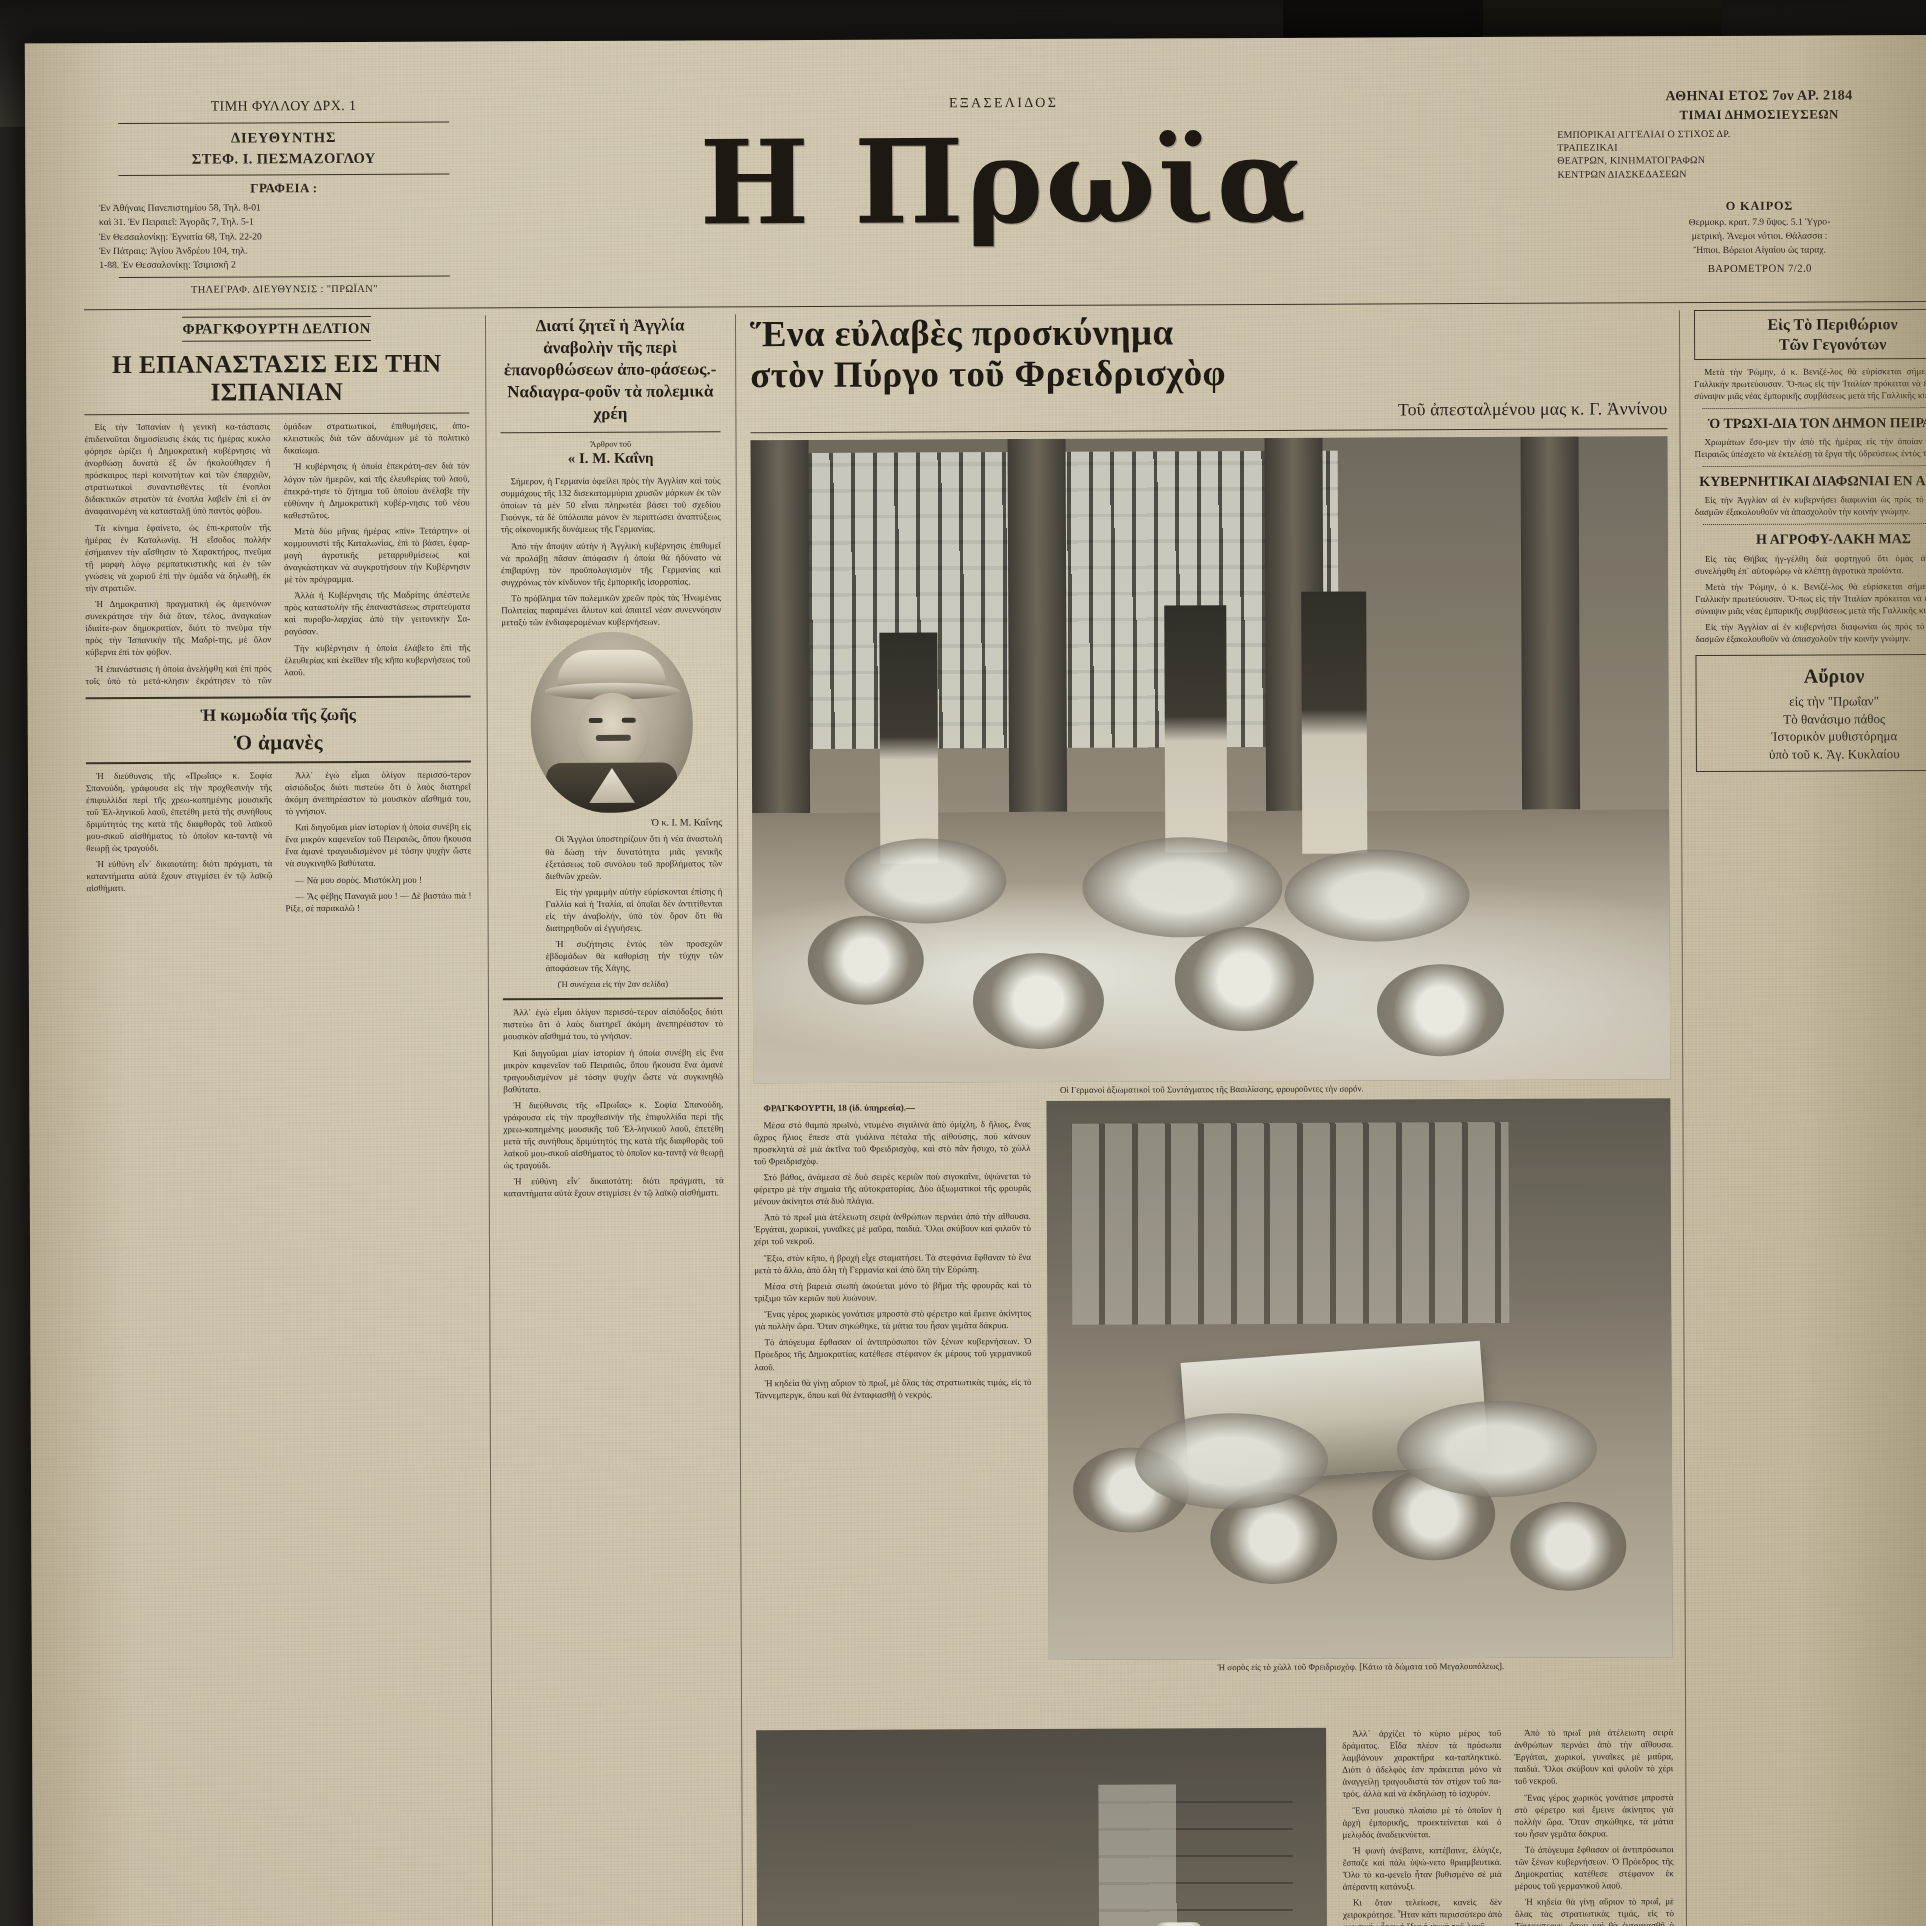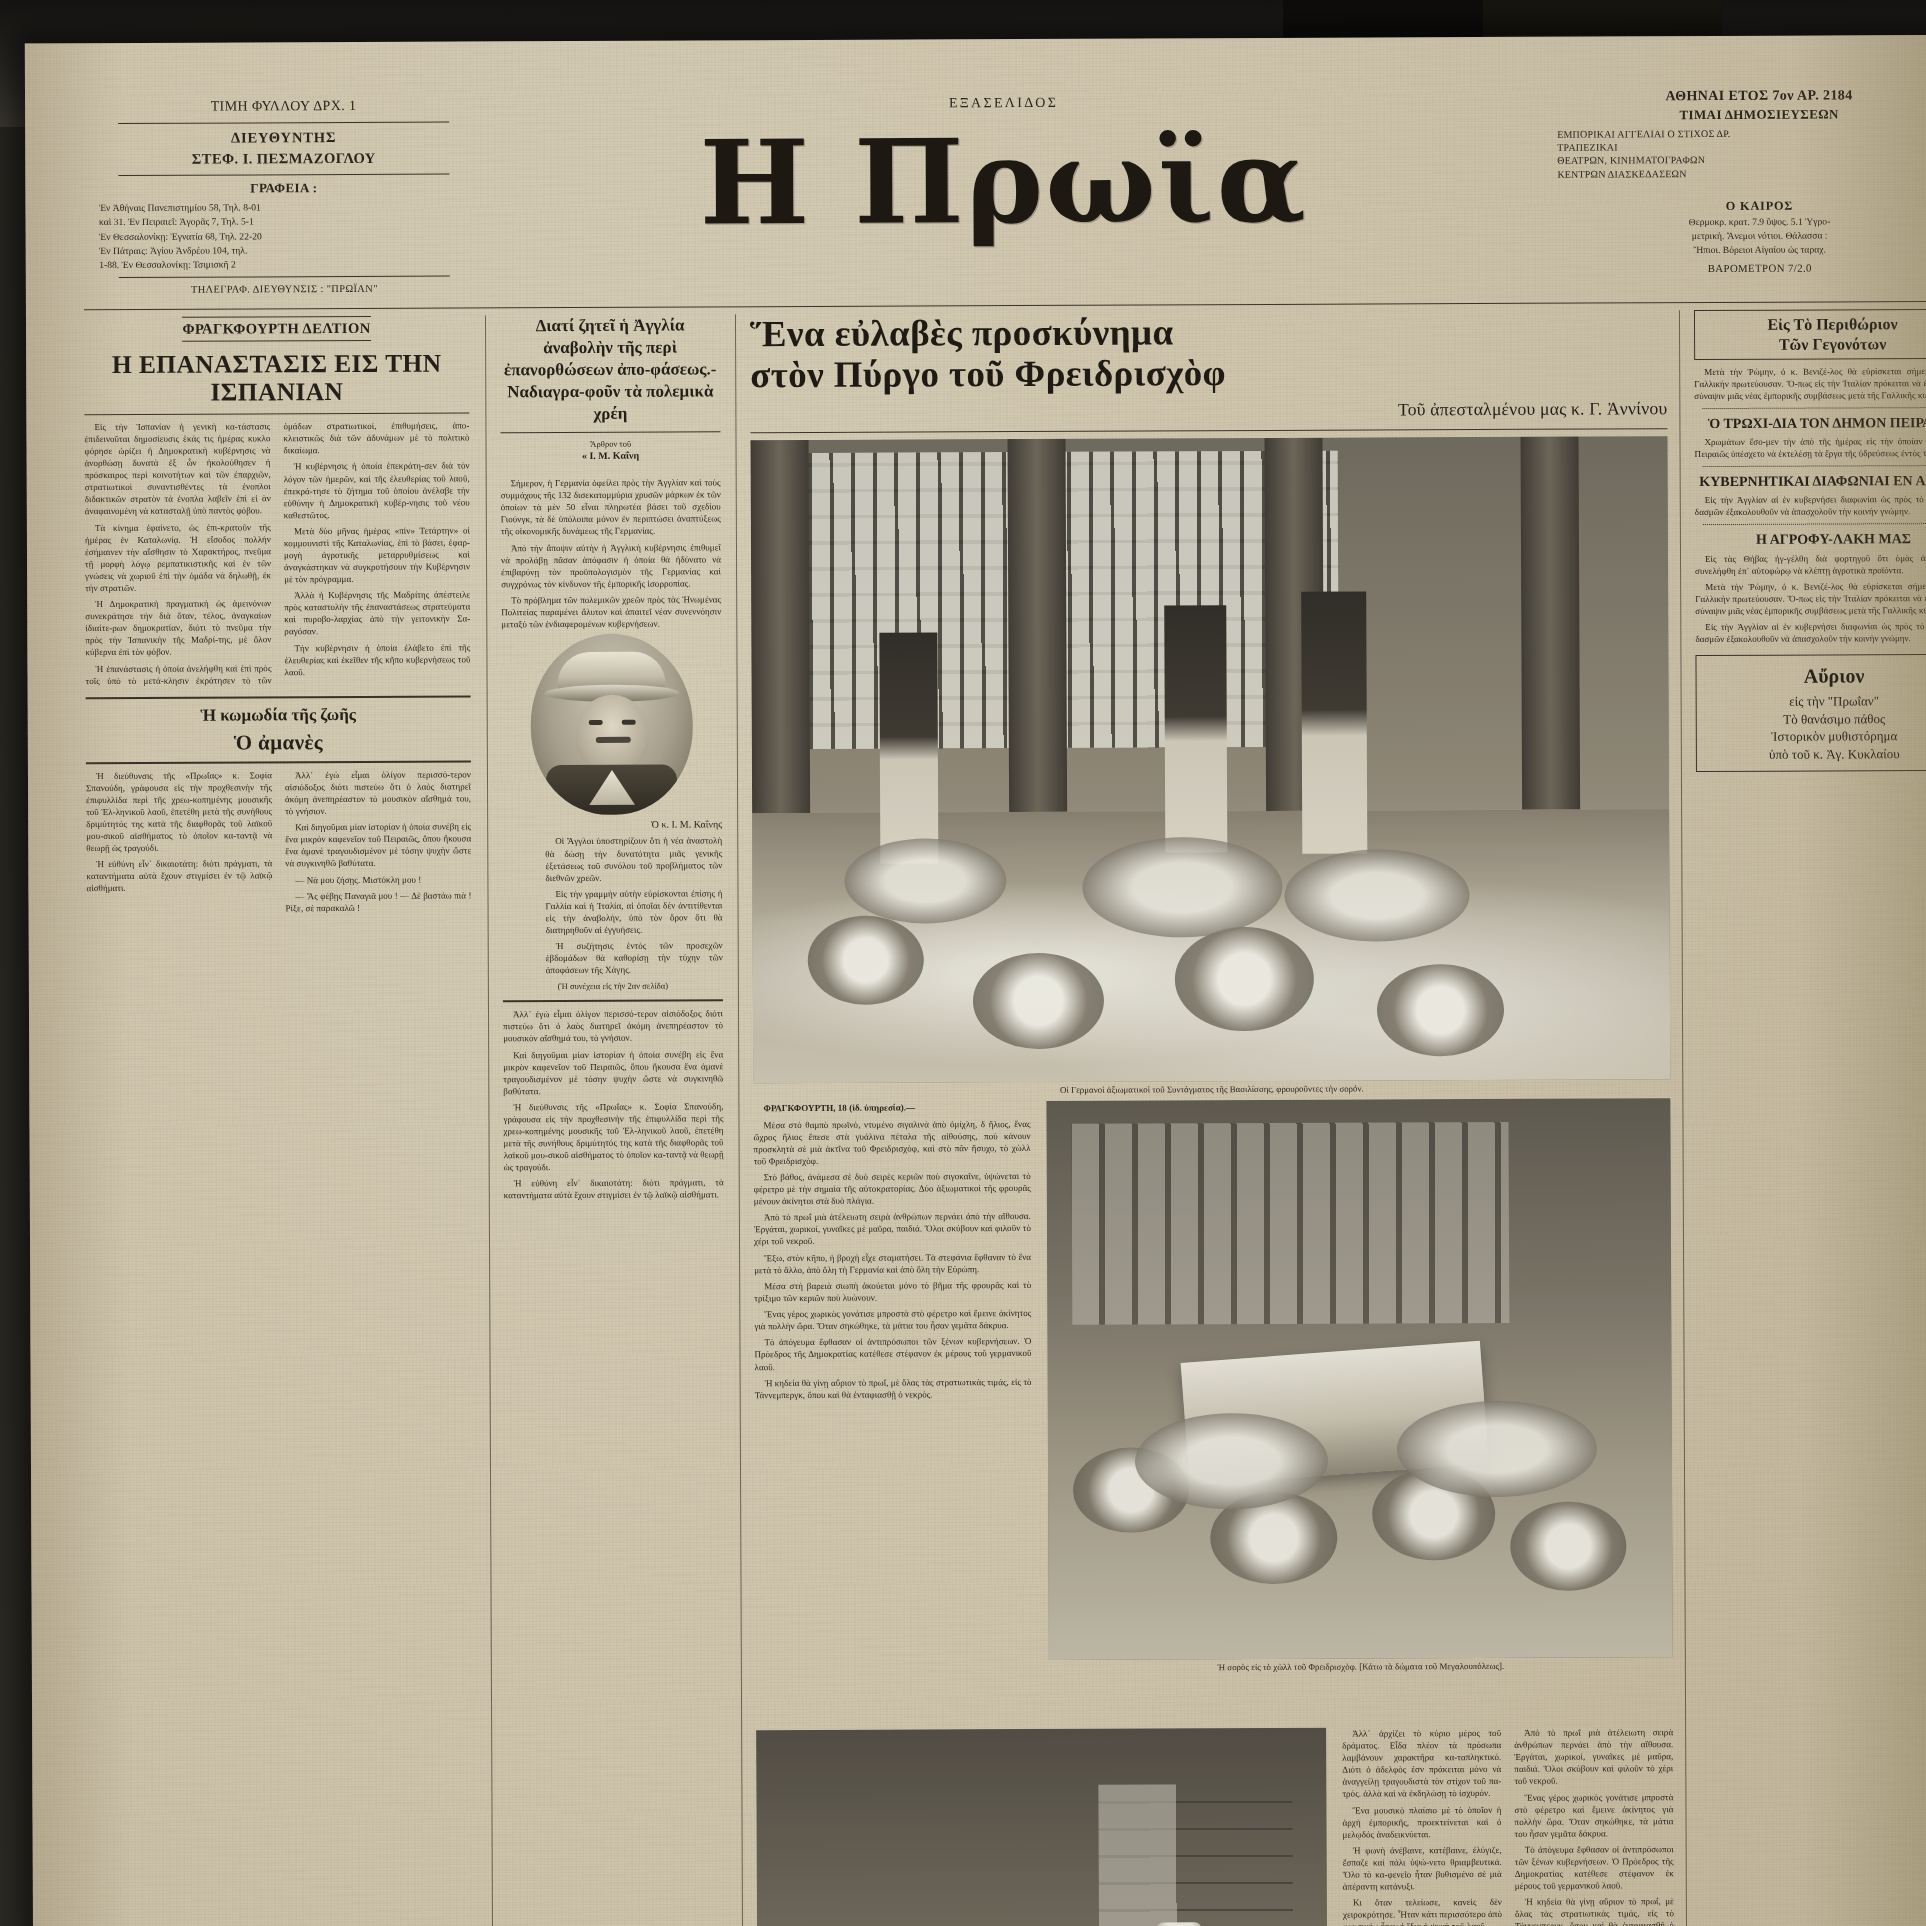--- a/index.html
+++ b/index.html
@@ -422,30 +422,30 @@
 
           <div class="rule-h thick" style="margin-top:10px;"></div>
           <div class="hd-med center">Ἡ κωμωδία τῆς ζωῆς</div>
           <div class="hd-big center" style="font-size:21px;">Ὁ ἀμανὲς</div>
           <div class="rule-h"></div>
           <div class="art-body" style="column-count:2;">
             <p>Ἡ διεύθυνσις τῆς «Πρωΐας» κ. Σοφία Σπανούδη, γράφουσα εἰς τὴν προχθεσινὴν τῆς ἐπιφυλλίδα περὶ τῆς χρεω-κοπημένης μουσικῆς τοῦ Ἑλ-ληνικοῦ λαοῦ, ἐπετέθη μετὰ τῆς συνήθους δριμύτητός της κατὰ τῆς διαφθορᾶς τοῦ λαϊκοῦ μου-σικοῦ αἰσθήματος τὸ ὁποῖον κα-ταντᾷ νὰ θεωρῇ ὡς τραγούδι.</p>
             <p>Ἡ εὐθύνη εἶν᾽ δικαιοτάτη: διότι πράγματι, τὰ καταντήματα αὐτὰ ἔχουν στιγμίσει ἐν τῷ λαϊκῷ αἰσθήματι.</p>
             <p>Ἀλλ᾽ ἐγὼ εἶμαι ὀλίγον περισσό-τερον αἰσιόδοξος διότι πιστεύω ὅτι ὁ λαὸς διατηρεῖ ἀκόμη ἀνεπηρέαστον τὸ μουσικὸν αἴσθημά του, τὸ γνήσιον.</p>
             <p>Καὶ διηγοῦμαι μίαν ἱστορίαν ἡ ὁποία συνέβη εἰς ἕνα μικρὸν καφενεῖον τοῦ Πειραιῶς, ὅπου ἤκουσα ἕνα ἀμανὲ τραγουδισμένον μὲ τόσην ψυχὴν ὥστε νὰ συγκινηθῶ βαθύτατα.</p>
-            <p>— Νὰ μου ζήσῃς. Μιστόκλη μου !</p>
+            <p>— Νὰ μου σορὸς. Μιστόκλη μου !</p>
             <p>— Ἄς φέβῃς Παναγιᾶ μου ! — Δὲ βαστάω πιὰ ! Ρίξε, σὲ παρακαλῶ !</p>
           </div>
         </div>
 
         <div class="col" style="left:416px; width:220px;">
           <div class="hd-med center">Διατί ζητεῖ ἡ Ἀγγλία ἀναβολὴν τῆς περὶ ἐπανορθώσεων ἀπο-φάσεως.-Ναδιαγρα-φοῦν τὰ πολεμικὰ χρέη</div>
           <div class="rule-h"></div>
           <div class="center tiny">Ἄρθρον τοῦ</div>
-          <div class="center" style="font-size:10px;font-weight:bold;margin-bottom:16px;">« Ι. Μ. Καΐνη</div>
+          <div class="center" style="font-size:15px;font-weight:bold;margin-bottom:8px;">« Ι. Μ. Καΐνη</div>
           <div class="art-body">
             <p>Σήμερον, ἡ Γερμανία ὀφείλει πρὸς τὴν Ἀγγλίαν καὶ τοὺς συμμάχους τῆς 132 δισεκατομμύρια χρυσῶν μάρκων ἐκ τῶν ὁποίων τὰ μὲν 50 εἶναι πληρωτέα βάσει τοῦ σχεδίου Γιούνγκ, τὰ δὲ ὑπόλοιπα μόνον ἐν περιπτώσει ἀναπτύξεως τῆς οἰκονομικῆς δυνάμεως τῆς Γερμανίας.</p>
             <p>Ἀπὸ τὴν ἄποψιν αὐτὴν ἡ Ἀγγλικὴ κυβέρνησις ἐπιθυμεῖ νὰ προλάβῃ πᾶσαν ἀπόφασιν ἡ ὁποία θὰ ἠδύνατο νὰ ἐπιβαρύνῃ τὸν προϋπολογισμὸν τῆς Γερμανίας καὶ συγχρόνως τὸν κίνδυνον τῆς ἐμπορικῆς ἰσορροπίας.</p>
             <p>Τὸ πρόβλημα τῶν πολεμικῶν χρεῶν πρὸς τὰς Ἡνωμένας Πολιτείας παραμένει ἄλυτον καὶ ἀπαιτεῖ νέαν συνεννόησιν μεταξὺ τῶν ἐνδιαφερομένων κυβερνήσεων.</p>
           </div>
 
           <div class="portrait">
             <div class="hat"></div>
             <div class="brim"></div>
             <div class="face"></div>

